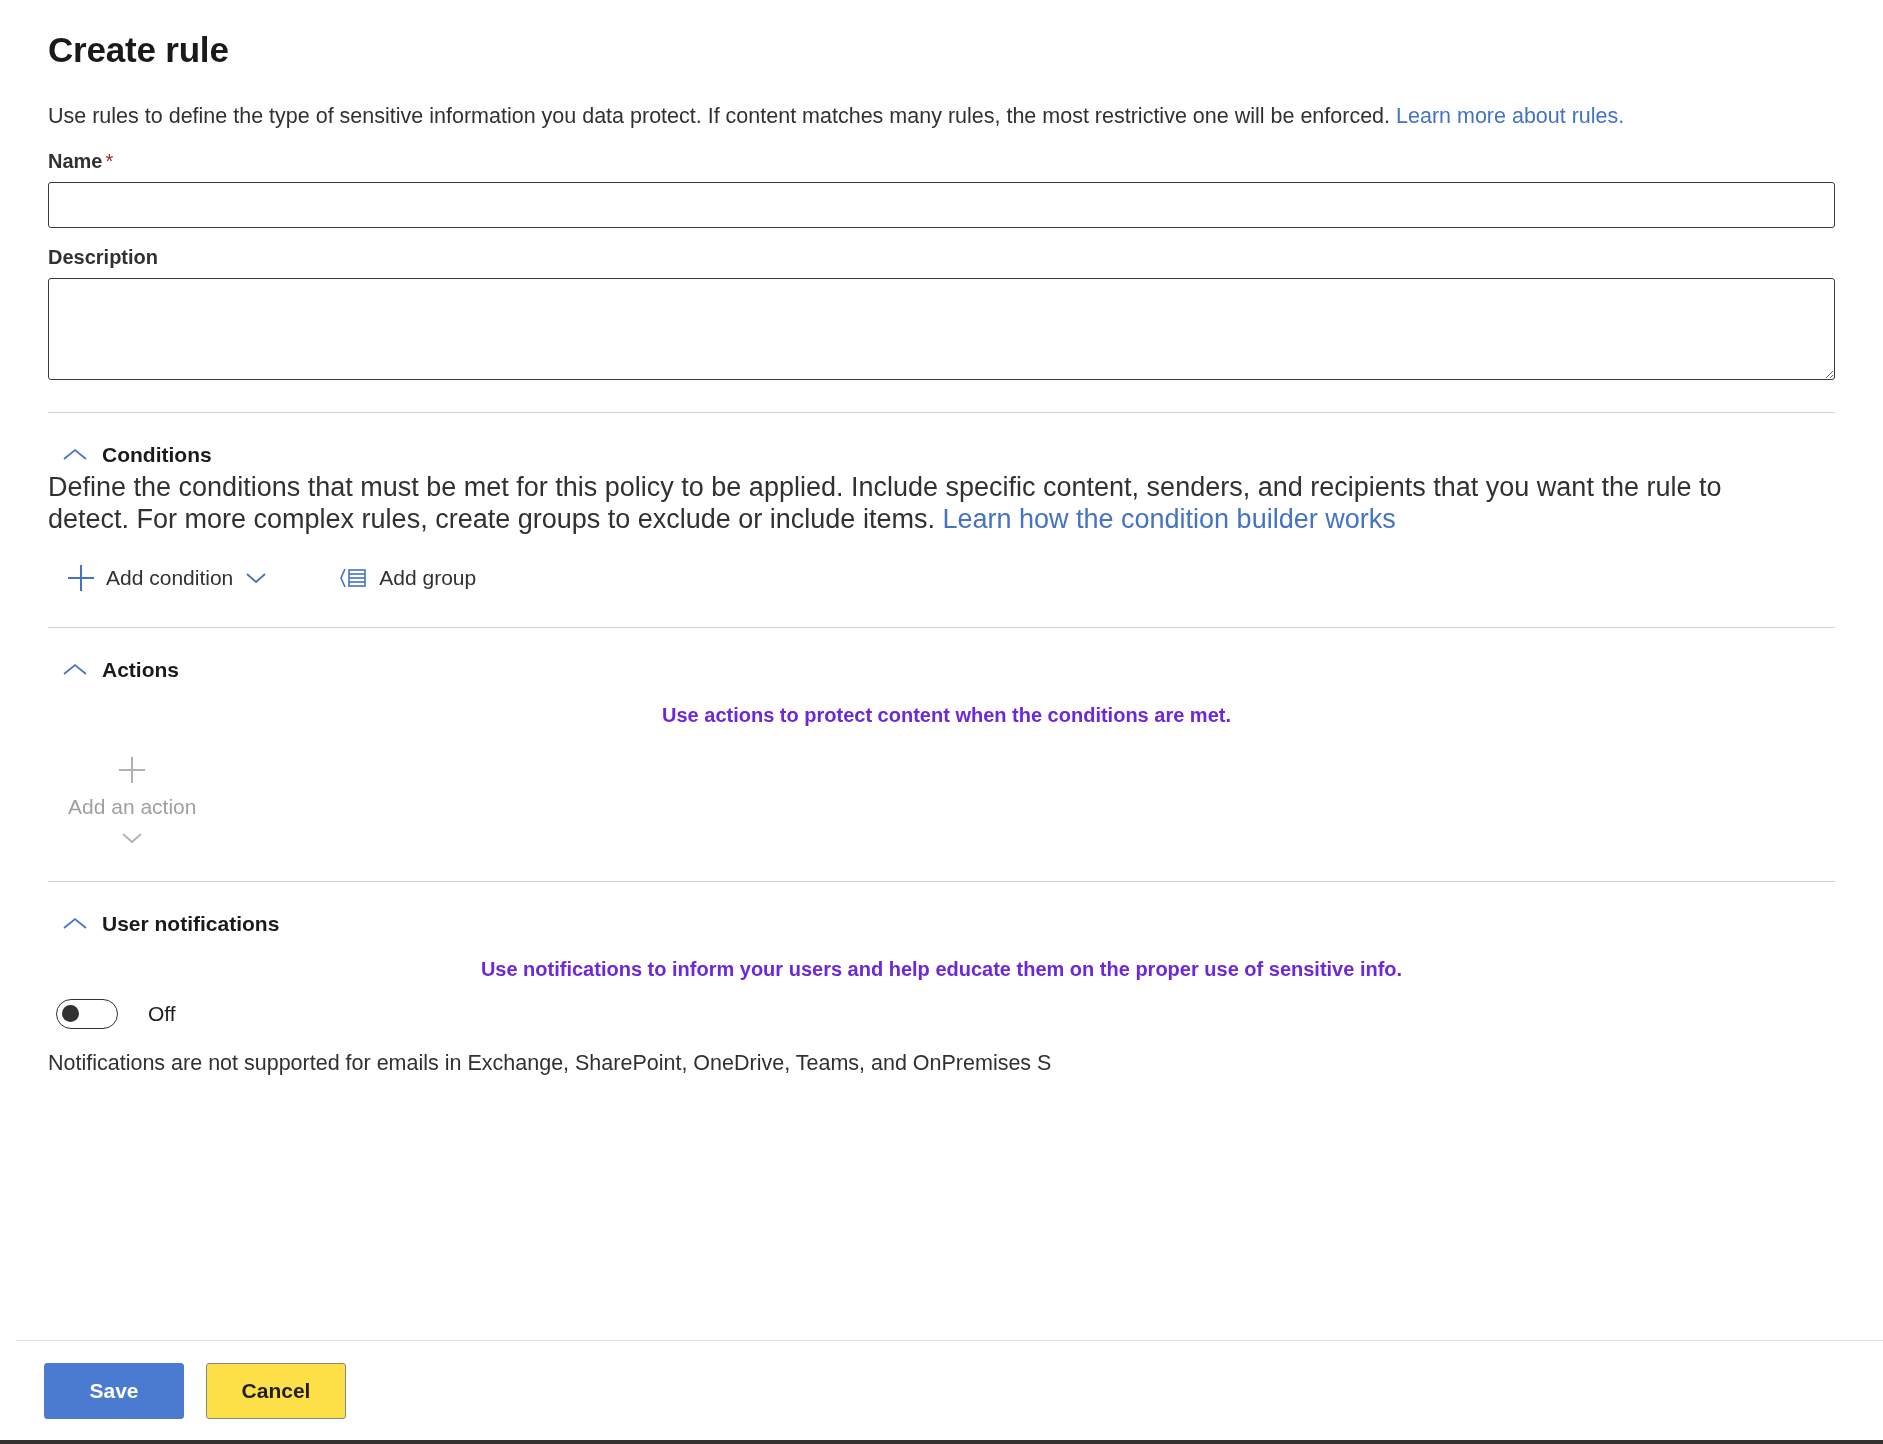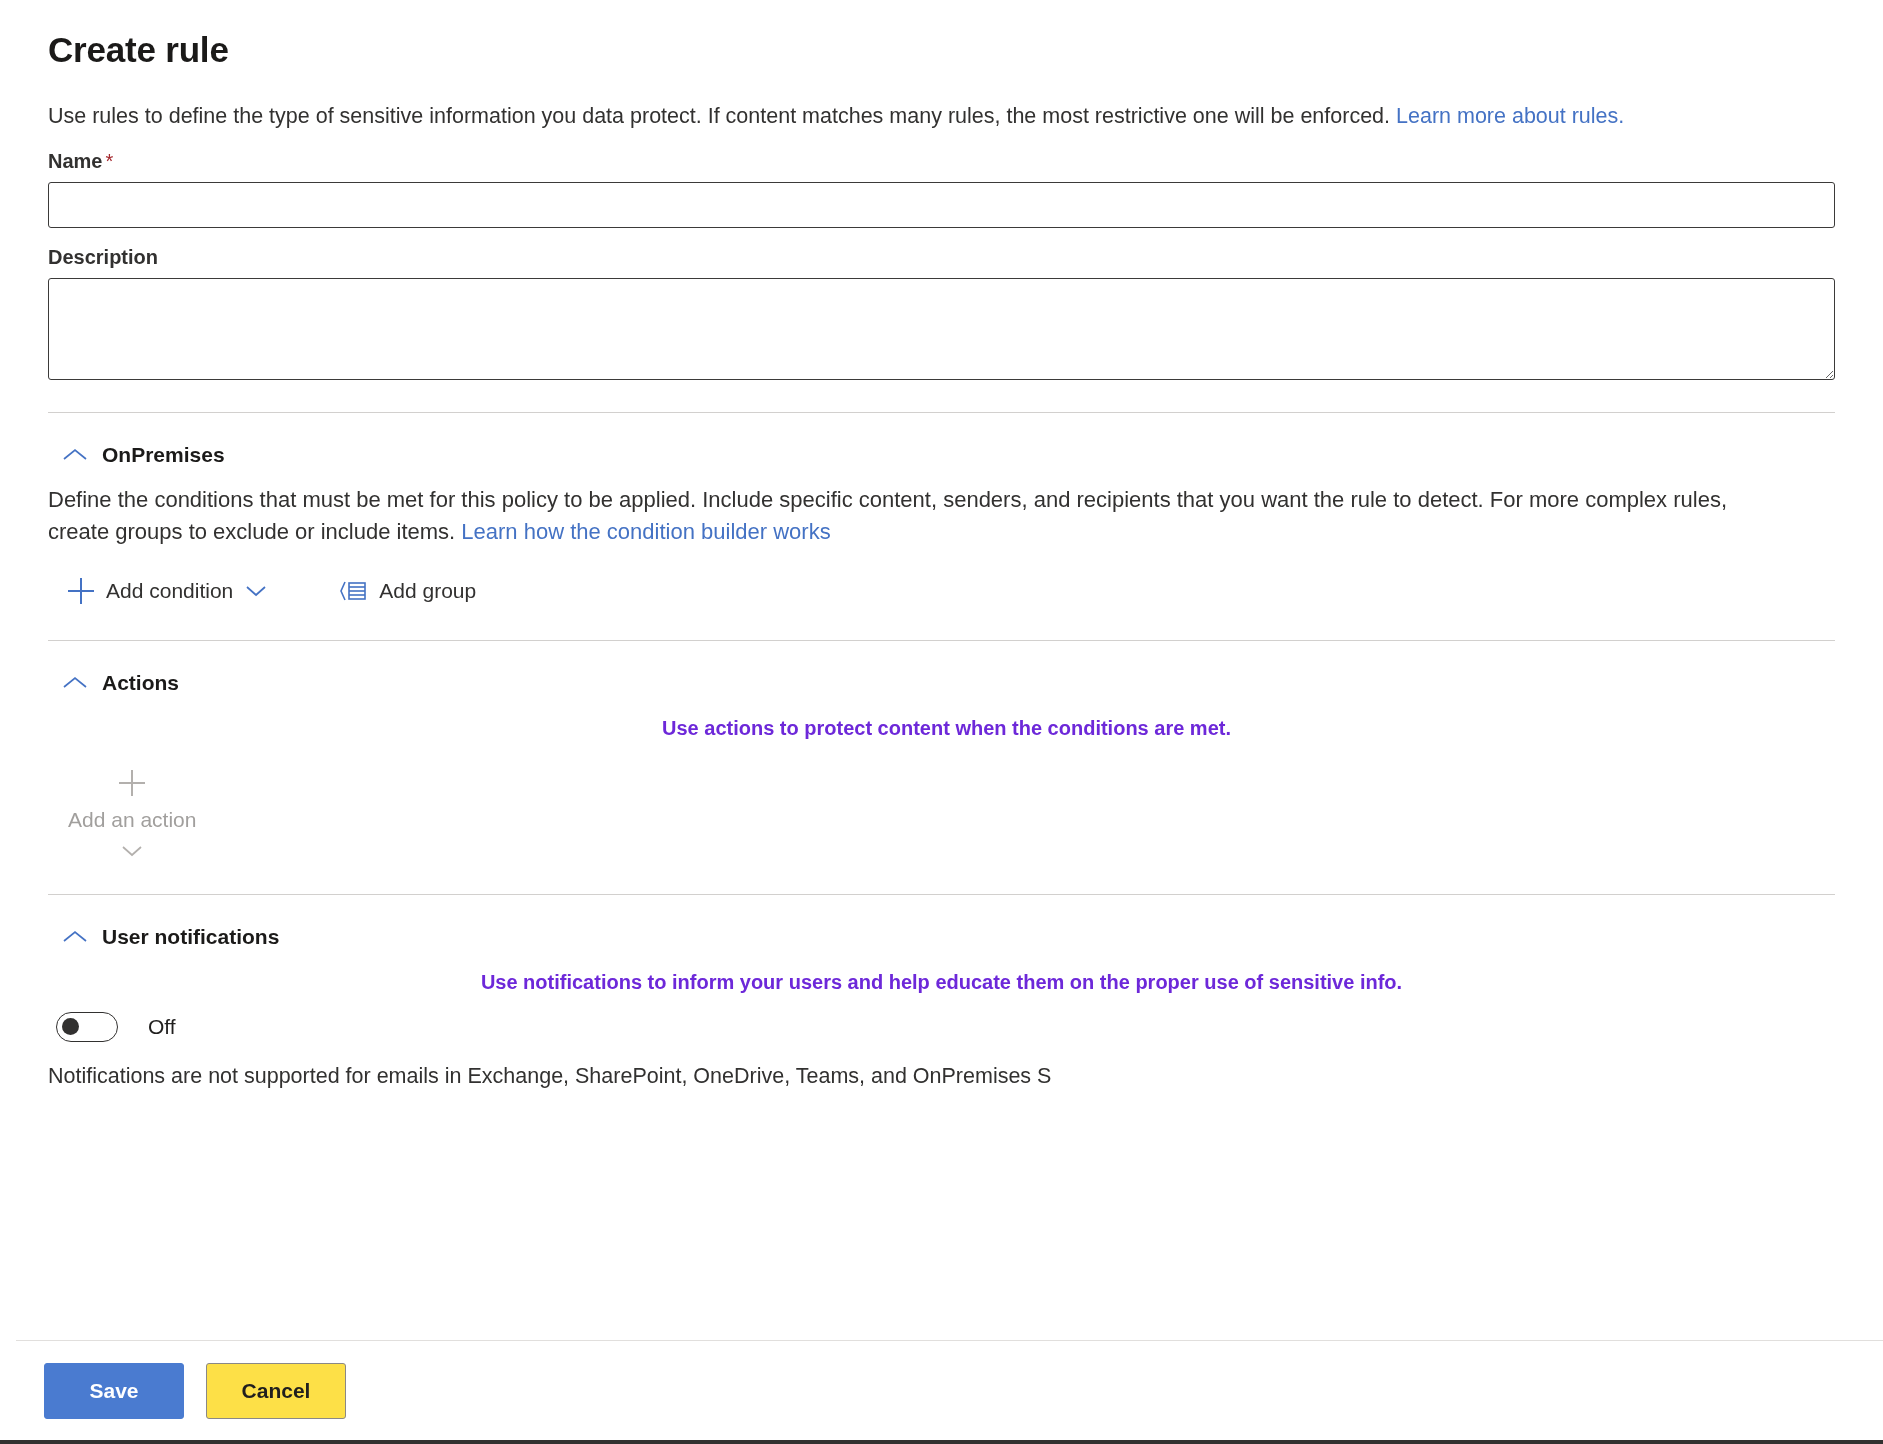--- a/index.html
+++ b/index.html
@@ -122,24 +122,24 @@
     flex: 0 0 auto;
     display: block;
   }
   .section-title {
     font-size: 21px;
     font-weight: bold;
     color: #1b1a19;
   }
 
   .section-desc {
-    font-size: 22px;
+    font-size: 27px;
     line-height: 32px;
     color: #323130;
-    margin: 17px 0 0 0;
+    margin: 4px 0 0 0;
     max-width: 1700px;
   }
   .section-desc-bold {
     font-size: 20px;
     font-weight: bold;
     color: #6d28d9;
     margin: 22px 0 0 10px;
     text-align: center;
   }
 
@@ -288,21 +288,21 @@
 
     <label class="field-label">Description</label>
     <textarea class="text-area" placeholder="" style=""></textarea>
 
     <div class="divider"></div>
 
     <div class="section-head">
       <svg class="chev" viewBox="0 0 26 16">
         <path d="M2 12 L13 3 L24 12" fill="none" stroke="#4472c4" stroke-width="1.7"></path>
       </svg>
-      <span class="section-title">OnPremises</span>
+      <span class="section-title">Conditions</span>
     </div>
 
     <p class="section-desc">
       <span>Define the conditions that must be met for this policy to be applied. Include specific content, senders, and recipients that you want the rule to detect. For more complex rules, create groups to exclude or include items. </span><a class="link" href="#">Learn how the condition builder works</a>
     </p>
 
     <div class="cmd-row">
       <div class="cmd">
         <span class="plus-icon"></span>
         <span class="cmd-label">Add condition</span>

